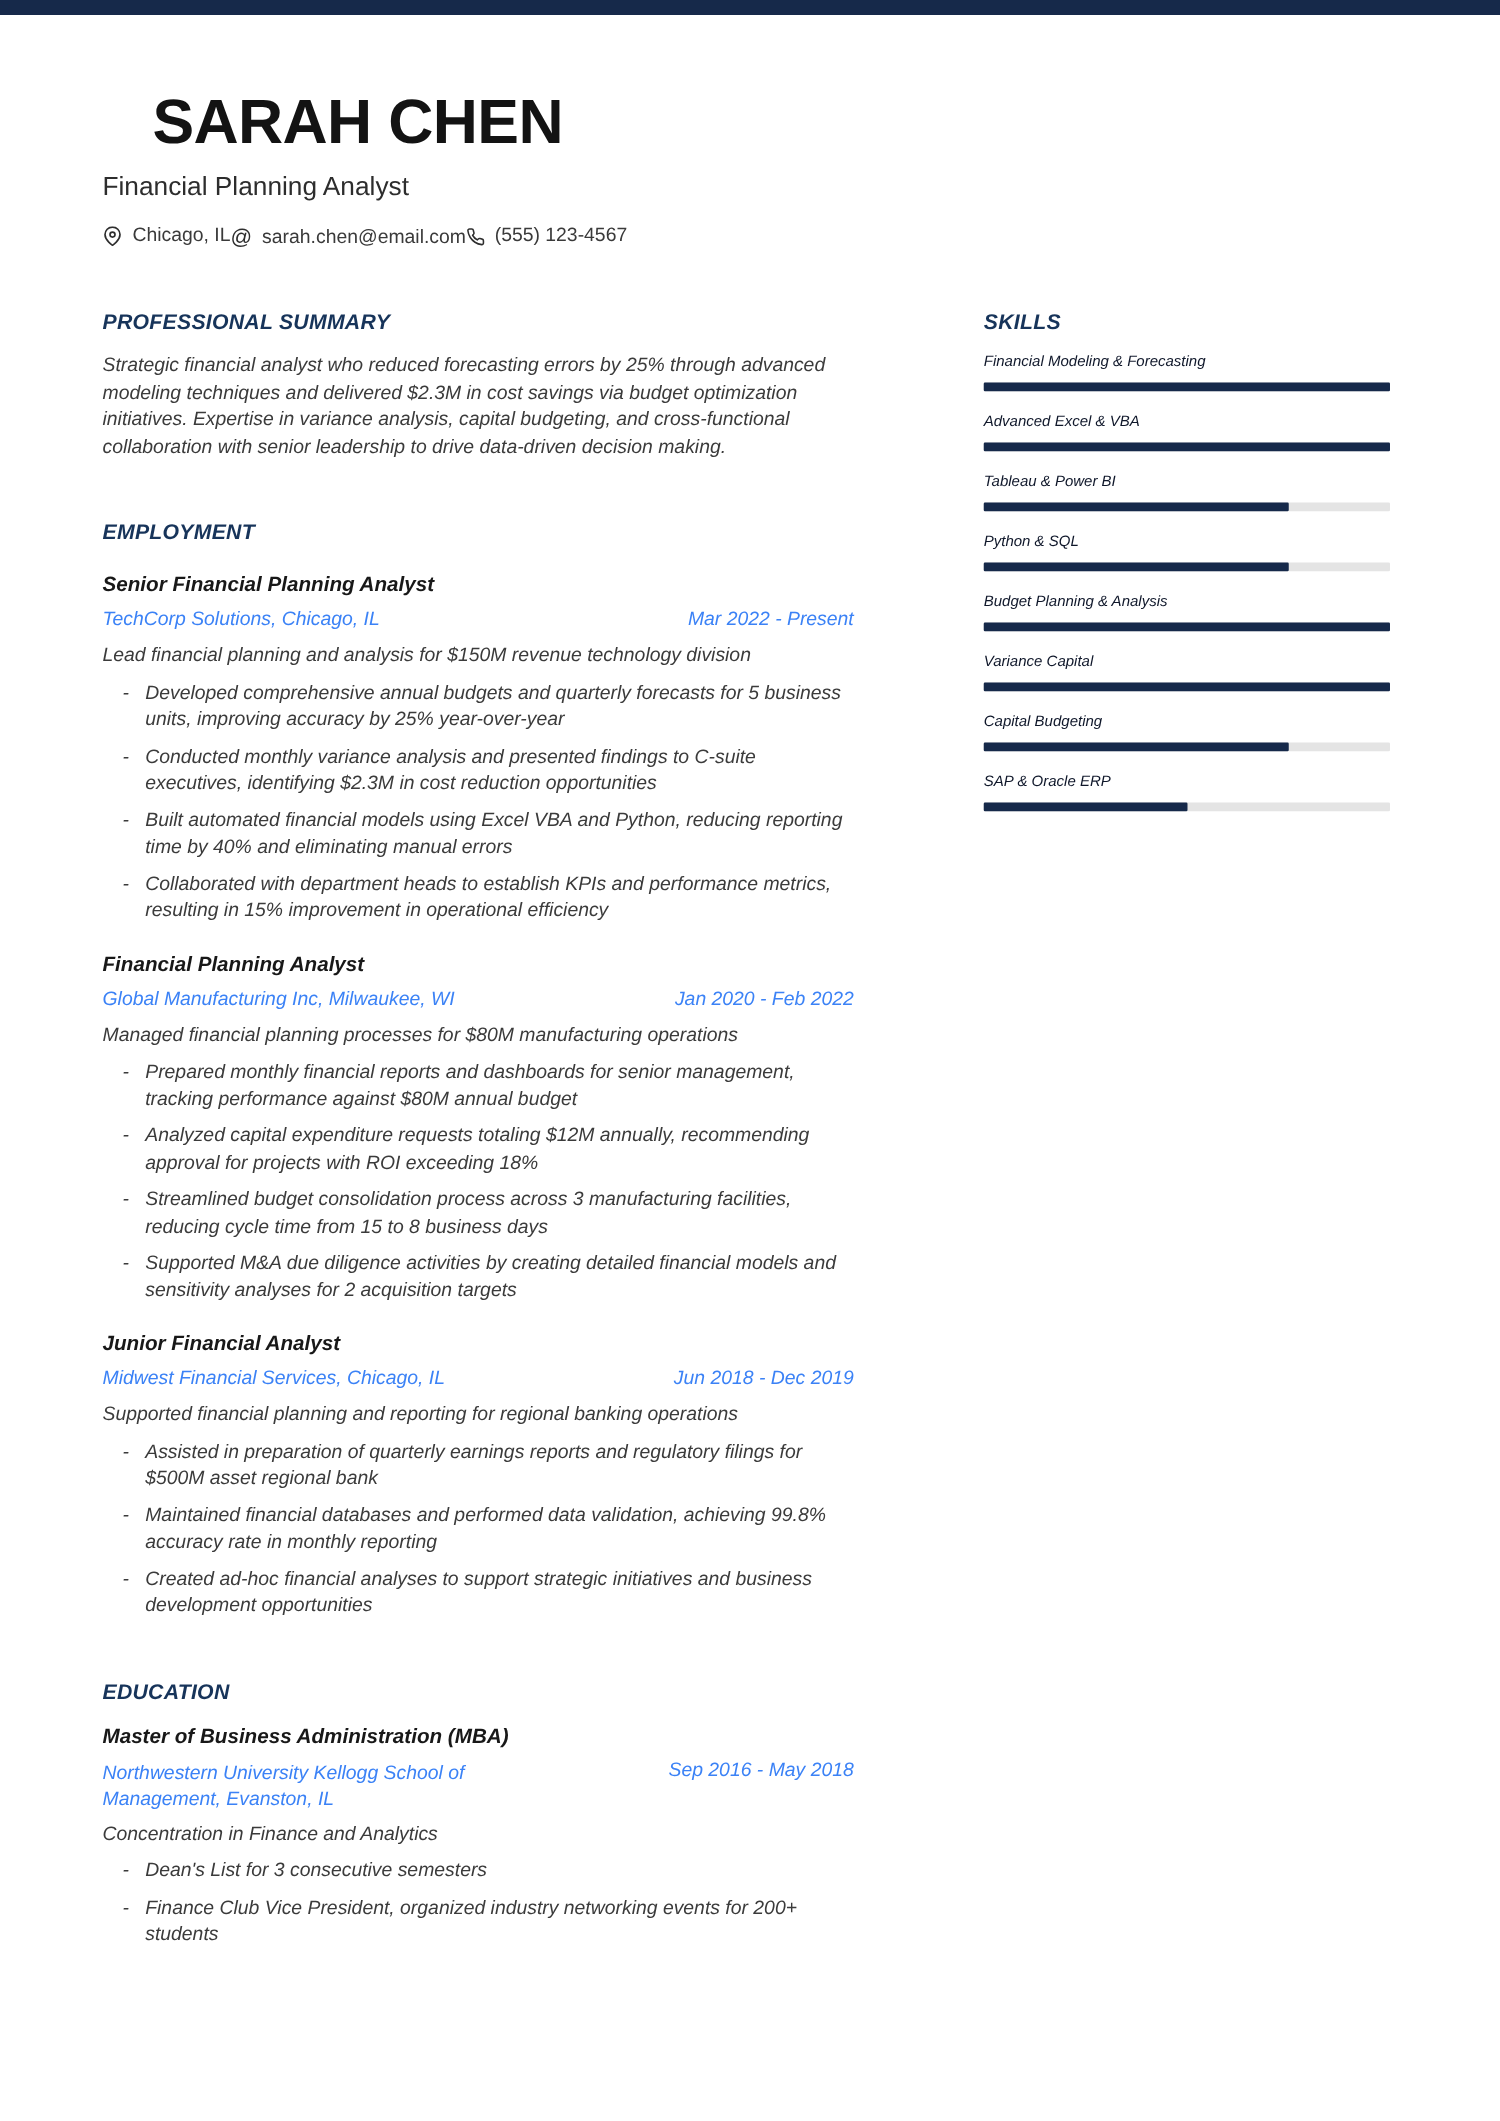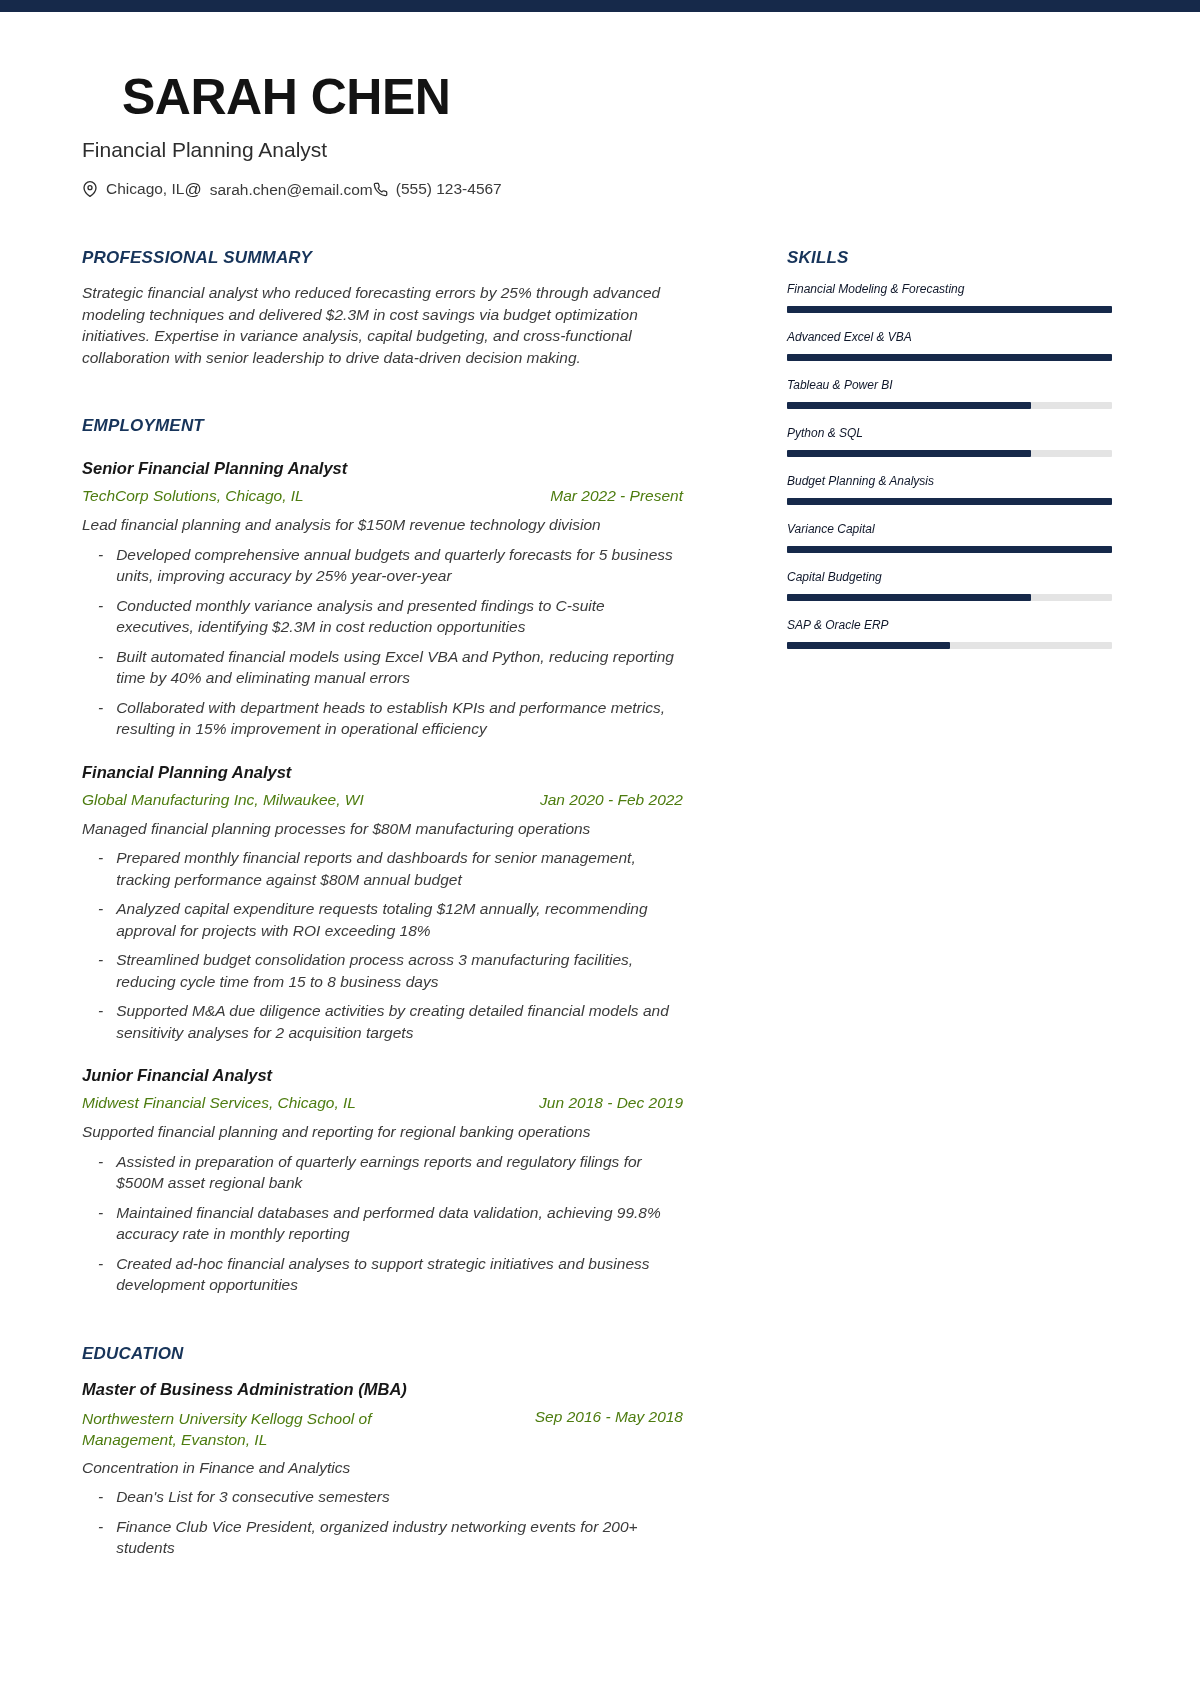--- a/index.html
+++ b/index.html
@@ -39,21 +39,21 @@
   .summary-text { margin-top: 14px; font-size: 15.5px; line-height: 21.5px; }
 
   .section-gap { margin-top: 48px; }
 
   
   .job { margin-top: 23px; }
   .job:first-of-type { margin-top: 16px; }
   .job-title { font-size: 16.5px; font-weight: bold; color: #181818; }
   .meta-row {
     display: flex; justify-content: space-between; align-items: flex-start;
-    margin-top: 9px; font-size: 15.5px; color: #4d7c0f;
+    margin-top: 9px; font-size: 15.5px; color: #3b82f6;
   }
   .dates { white-space: nowrap; text-align: right; }
   .job-desc { margin-top: 9px; font-size: 15.5px; line-height: 21.5px; }
   ul.bullets { margin: 2px 0 0 0; padding: 0; list-style: none; }
   ul.bullets li {
     display: flex; margin-top: 8px;
     font-size: 15.5px; line-height: 21.5px;
   }
   ul.bullets li::before {
     content: "-"; flex: none; margin-left: 16px; margin-right: 13px;

